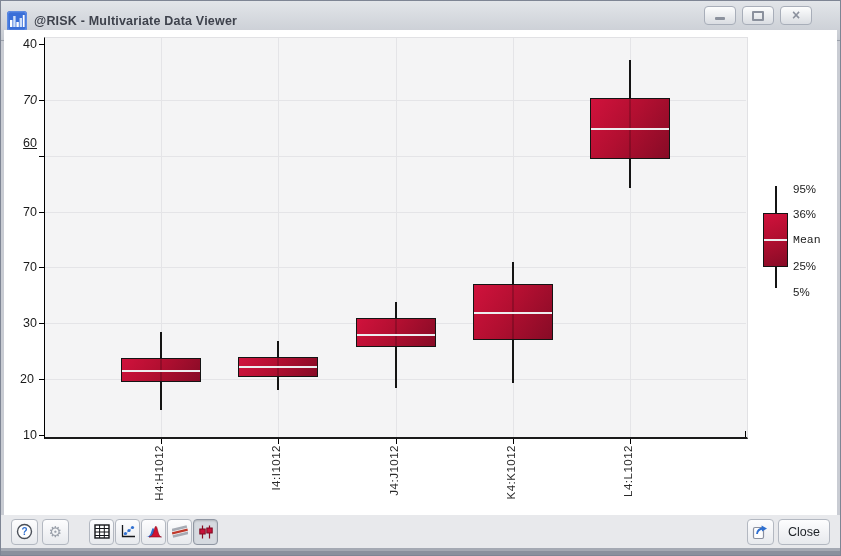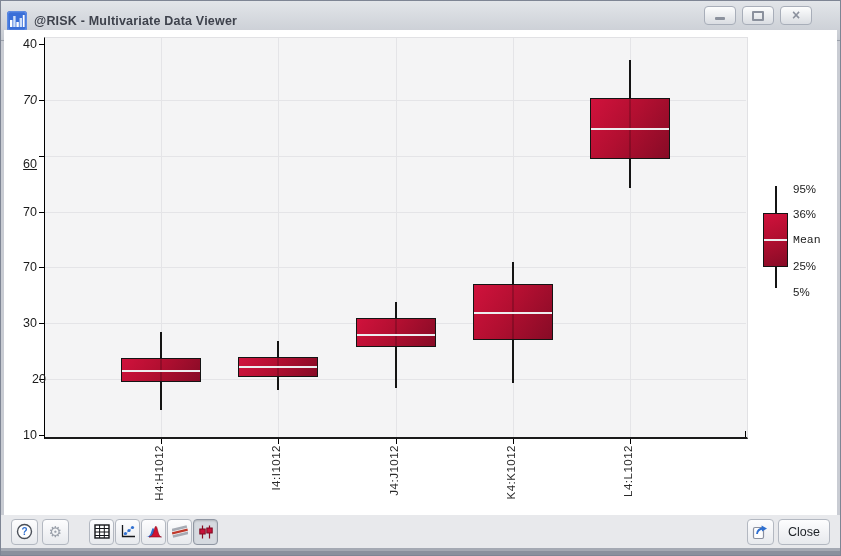--- a/index.html
+++ b/index.html
@@ -88,33 +88,33 @@
         <div class="leg-label" style="top:151px;">95%</div>
         <div class="leg-label" style="top:176px;">36%</div>
         <div class="leg-label" style="top:202px;font-family:Liberation Mono, monospace;">Mean</div>
         <div class="leg-label" style="top:228px;">25%</div>
         <div class="leg-label" style="top:254px;">5%</div>
       </div>
     <div class="ytick" style="left: 35px; top: 405px;"></div>
         <div class="ylab" style="left: 5px; top: 397px;">10</div>
         <div class="hgrid" style="left: 41px; top: 349.143px; width: 701px;"></div>
         <div class="ytick" style="left: 35px; top: 349.143px;"></div>
-        <div class="ylab" style="left: 14px; top: 341.143px;">20</div>
+        <div class="ylab" style="left: 2px; top: 341.143px;">20</div>
         <div class="hgrid" style="left: 41px; top: 293.286px; width: 701px;"></div>
         <div class="ytick" style="left: 35px; top: 293.286px;"></div>
         <div class="ylab" style="left: 5px; top: 285.286px;">30</div>
         <div class="hgrid" style="left: 41px; top: 237.429px; width: 701px;"></div>
         <div class="ytick" style="left: 35px; top: 237.429px;"></div>
         <div class="ylab" style="left: 5px; top: 229.429px;">70</div>
         <div class="hgrid" style="left: 41px; top: 181.571px; width: 701px;"></div>
         <div class="ytick" style="left: 35px; top: 181.571px;"></div>
         <div class="ylab" style="left: 5px; top: 173.571px;">70</div>
         <div class="hgrid" style="left: 41px; top: 125.714px; width: 701px;"></div>
         <div class="ytick" style="left: 35px; top: 125.714px;"></div>
-        <div class="ylab" style="left: 5px; top: 126px; text-decoration: underline;">60</div>
+        <div class="ylab" style="left: 5px; top: 105px; text-decoration: underline;">60</div>
         <div class="hgrid" style="left: 41px; top: 69.8571px; width: 701px;"></div>
         <div class="ytick" style="left: 35px; top: 69.8571px;"></div>
         <div class="ylab" style="left: 5px; top: 61.8571px; font-style: italic;">70</div>
         <div class="ytick" style="left: 35px; top: 14px;"></div>
         <div class="ylab" style="left: 5px; top: 6px;">40</div>
         <div class="vgrid" style="left: 157px; top: 8px; height: 399px;"></div>
         <div class="xtick" style="left: 157px; top: 409px;"></div>
         <div class="xlab" style="left: 149px; top: 415px;">H4:H1012</div>
         <div class="vgrid" style="left: 274.33px; top: 8px; height: 399px;"></div>
         <div class="xtick" style="left: 274.33px; top: 409px;"></div>

